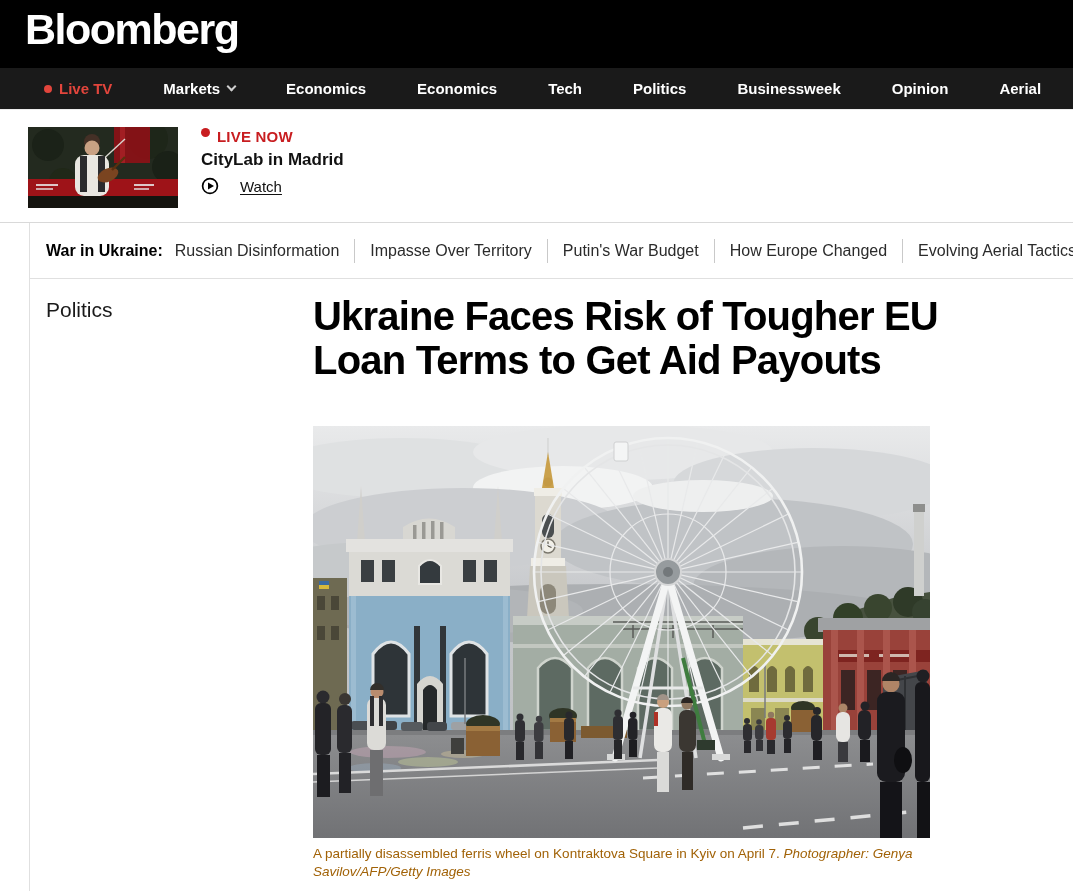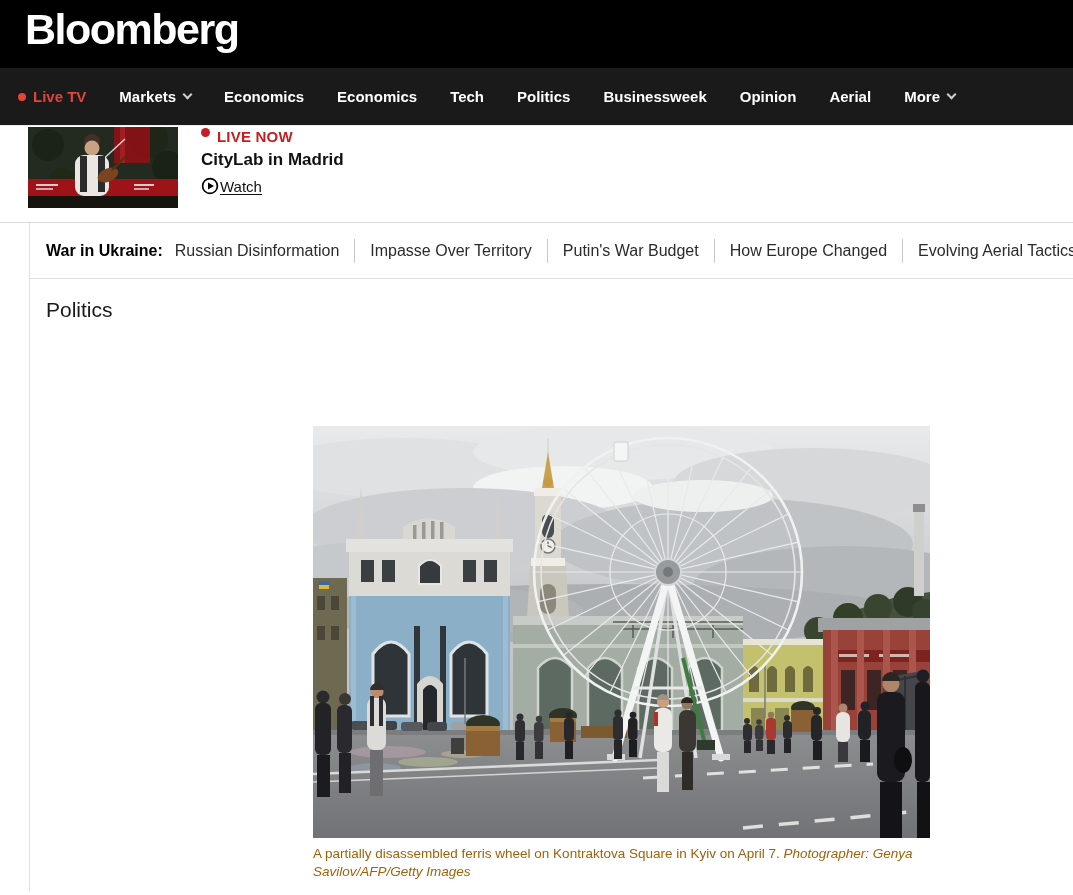--- a/index.html
+++ b/index.html
@@ -9,33 +9,33 @@
   *{box-sizing:border-box;margin:0;padding:0;}
   html,body{background:#fff;}
   body{font-family:"Liberation Sans",sans-serif;}
   .page{position:relative;width:1073px;height:895px;background:#fff;overflow:hidden;}
 
   
   .masthead{position:absolute;top:0;left:0;width:100%;height:68px;background:var(--brand-black);}
   .logo{position:absolute;left:25px;top:5px;color:#fff;font-size:43px;font-weight:700;letter-spacing:-1.5px;cursor:pointer;}
 
   
-  .topnav{position:absolute;top:68px;left:0;width:100%;height:58px;background:var(--nav-bg);display:flex;align-items:center;padding-left:18px;gap:33px;border-bottom:1px solid #ececec;}
+  .topnav{position:absolute;top:68px;left:0;width:100%;height:42px;background:var(--nav-bg);display:flex;align-items:center;padding-left:44px;gap:51px;border-bottom:1px solid #ececec;}
   .nav-item{display:flex;align-items:center;color:#fff;font-size:15px;font-weight:700;cursor:pointer;white-space:nowrap;}
   .nav-item.live{color:var(--nav-live-red);}
   .dot{display:inline-block;width:8px;height:8px;border-radius:50%;background:var(--nav-live-red);margin-right:7px;}
   .chev{display:inline-block;width:7px;height:7px;border-right:2px solid #cfcfcf;border-bottom:2px solid #cfcfcf;transform:rotate(45deg);margin-left:8px;margin-top:-4px;}
 
   
   .livebar-thumb{position:absolute;left:28px;top:127px;width:150px;height:81px;cursor:pointer;}
   .livebar-text{position:absolute;left:201px;top:128px;}
   .live-badge{display:flex;align-items:flex-start;color:var(--accent-red);font-size:15px;font-weight:700;letter-spacing:.2px;}
   .live-badge .dot{background:var(--accent-red);width:9px;height:9px;}
   .live-title{margin-top:5px;font-size:17px;font-weight:700;color:#111;cursor:pointer;}
-  .watch-link{margin-top:7px;display:flex;align-items:center;gap:1px;font-size:15px;color:#111;cursor:pointer;}
+  .watch-link{margin-top:7px;display:flex;align-items:center;gap:21px;font-size:15px;color:#111;cursor:pointer;}
   .watch-link .w-label{text-decoration:underline;text-underline-offset:2px;}
 
   
   .rule-h-top{position:absolute;top:222px;left:0;width:100%;height:1px;background:#d9d9d9;}
   .rule-v{position:absolute;top:223px;left:29px;width:1px;height:668px;background:var(--rule);}
   .rule-h-topic{position:absolute;top:278px;left:29px;width:1044px;height:1px;background:var(--rule);}
 
   
   .topicbar{position:absolute;top:223px;left:46px;height:55px;display:flex;align-items:center;font-size:16px;white-space:nowrap;}
   .topic-label{font-weight:700;color:#000;margin-right:12px;}
@@ -147,20 +147,24 @@
     <a class="topic-link">Impasse Over Territory</a>
     <span class="topic-sep"></span>
     <a class="topic-link">Putin's War Budget</a>
     <span class="topic-sep"></span>
     <a class="topic-link">How Europe Changed</a>
     <span class="topic-sep"></span>
     <a class="topic-link">Evolving Aerial Tactics</a>
   </div>
 
   <a class="eyebrow">Politics</a>
+  <h1 class="headline">
+    <span>Ukraine Faces Risk of Tougher EU</span>
+    <span>Loan Terms to Get Aid Payouts</span>
+  </h1>
 
   <figure class="photo">
     <svg width="617" height="412" viewBox="0 0 617 412">
       <defs>
         <linearGradient id="sky" x1="0" y1="0" x2="0" y2="1">
           <stop offset="0" stop-color="#e9eaeb"></stop>
             <stop offset="0.55" stop-color="#c7c9cc"></stop>
             <stop offset="1" stop-color="#bfc1c4"></stop>
         </linearGradient>
         <linearGradient id="ground" x1="0" y1="0" x2="0" y2="1">

